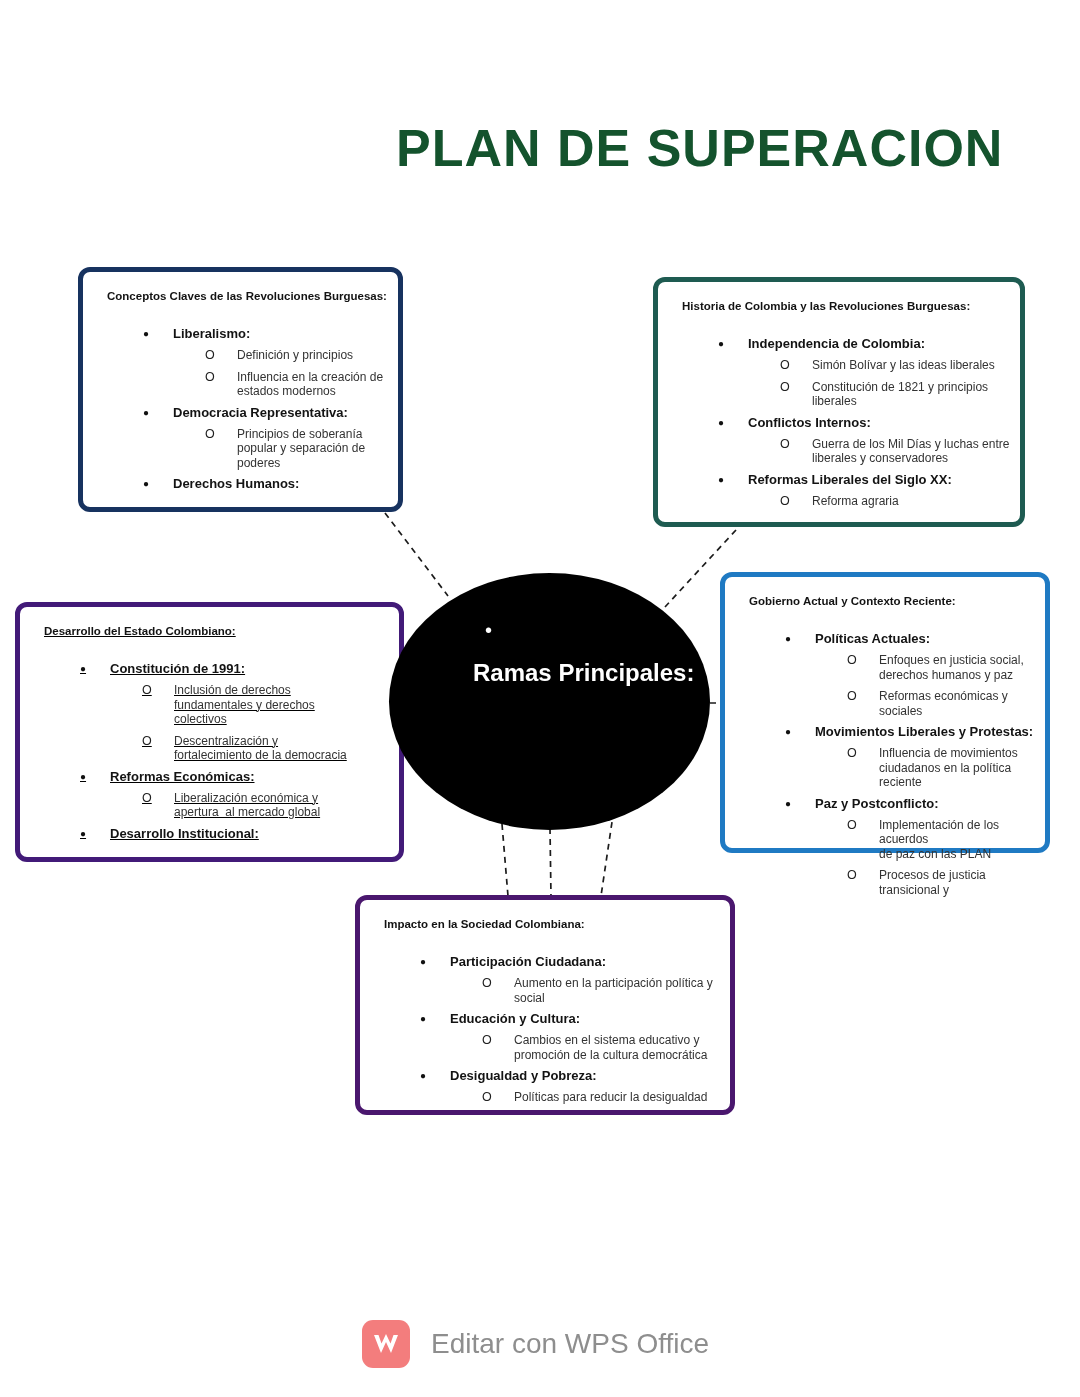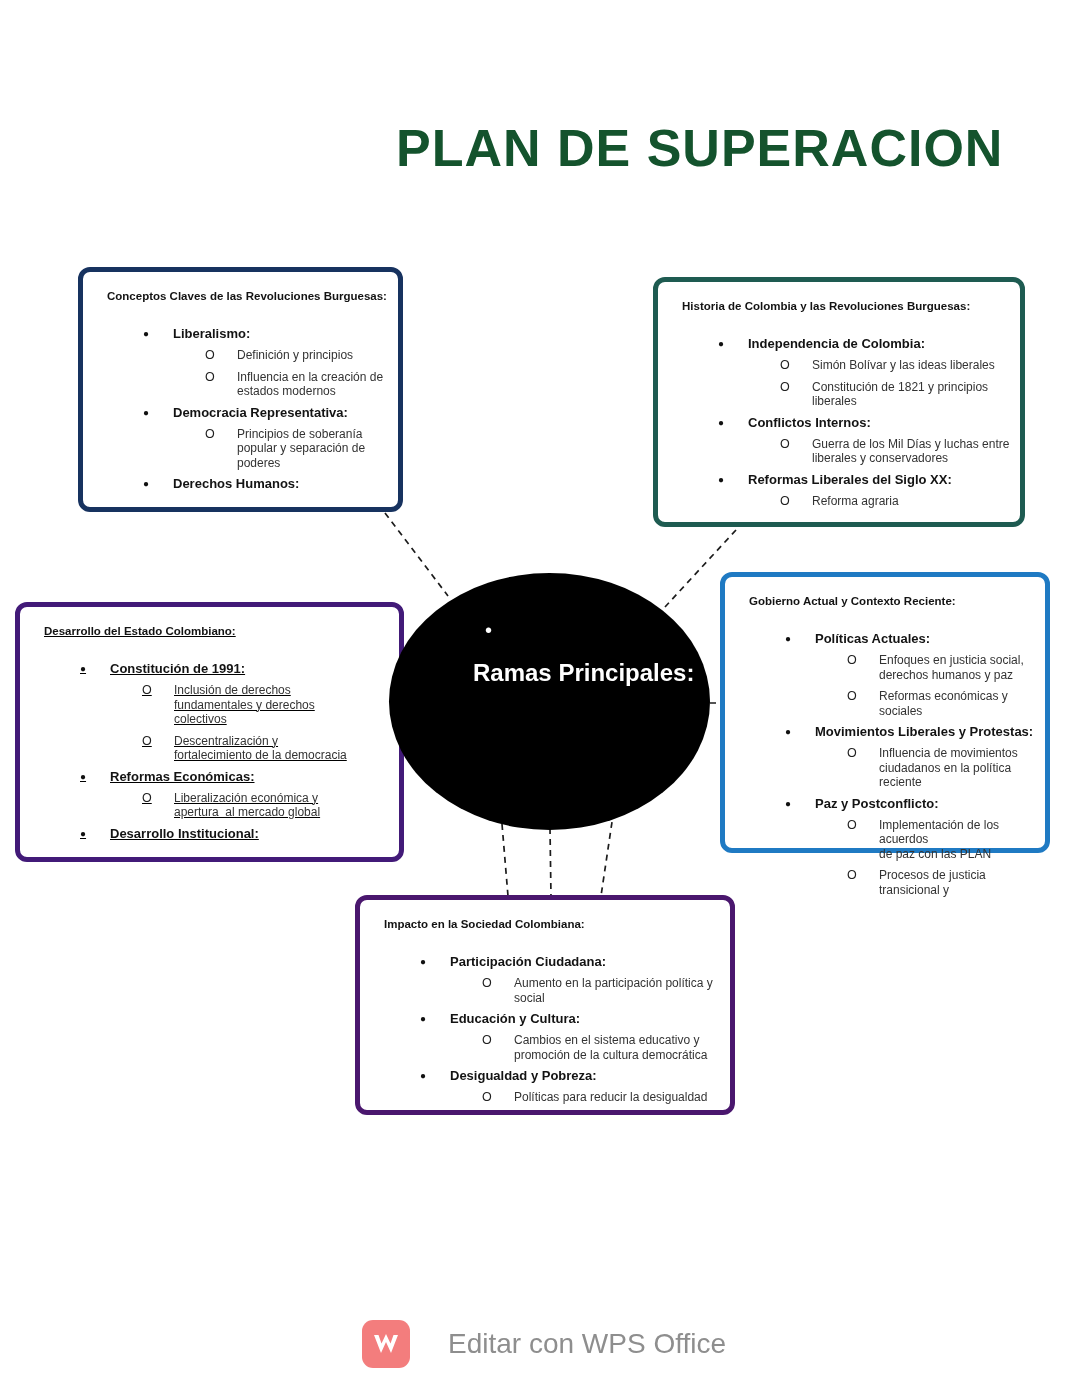--- a/index.html
+++ b/index.html
@@ -124,21 +124,21 @@
     font-weight: bold;
     white-space: nowrap;
   }
 
   
   .footer {
     position: absolute;
     left: 362px; top: 1320px;
     display: flex;
     align-items: center;
-    gap: 38px;
+    gap: 21px;
   }
   .wps-logo {
     width: 48px; height: 48px;
     border-radius: 11px;
     background: #f37d7d;
     display: flex;
     align-items: center;
     justify-content: center;
   }
   .footer-label {

